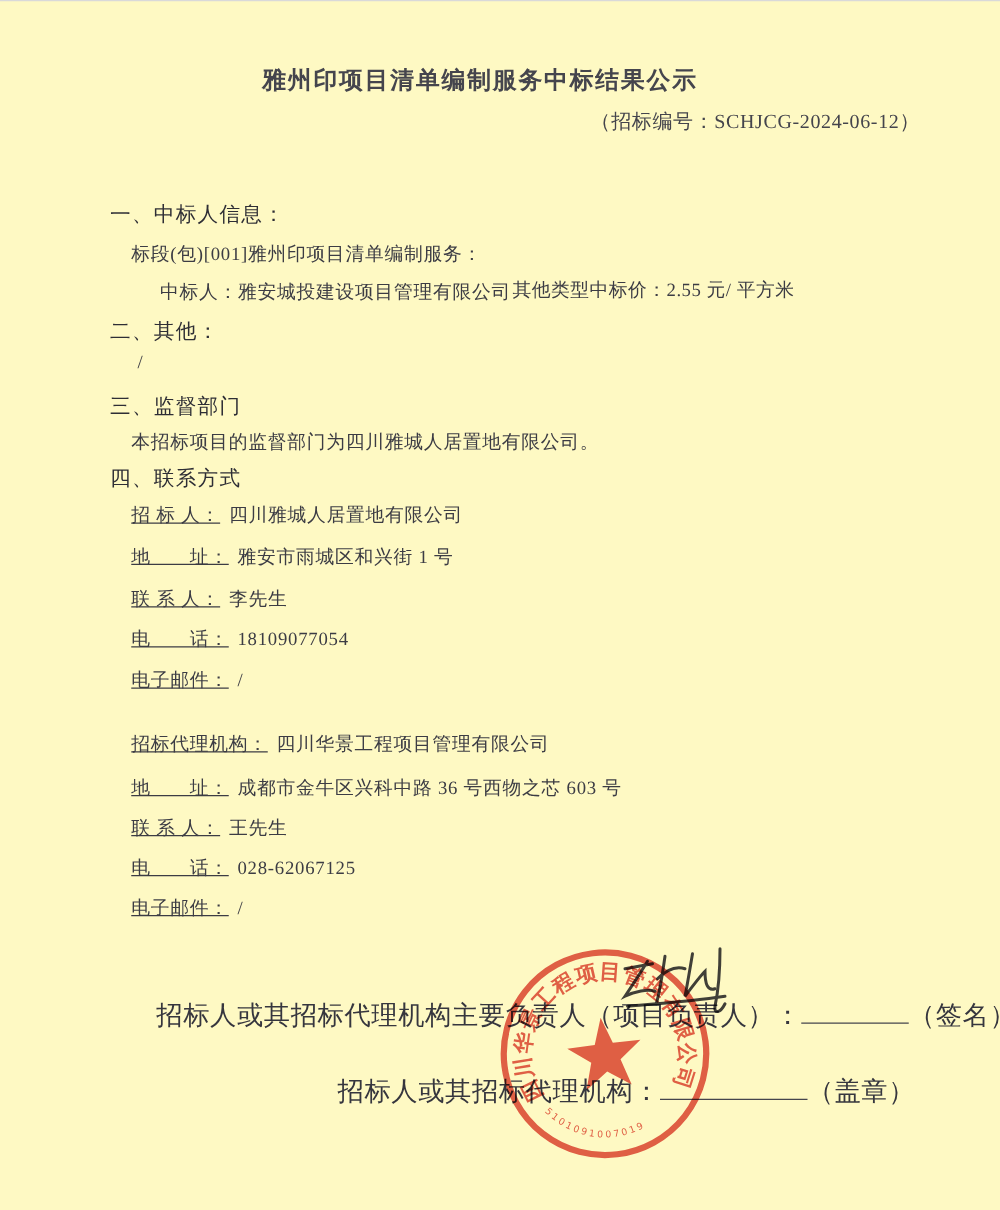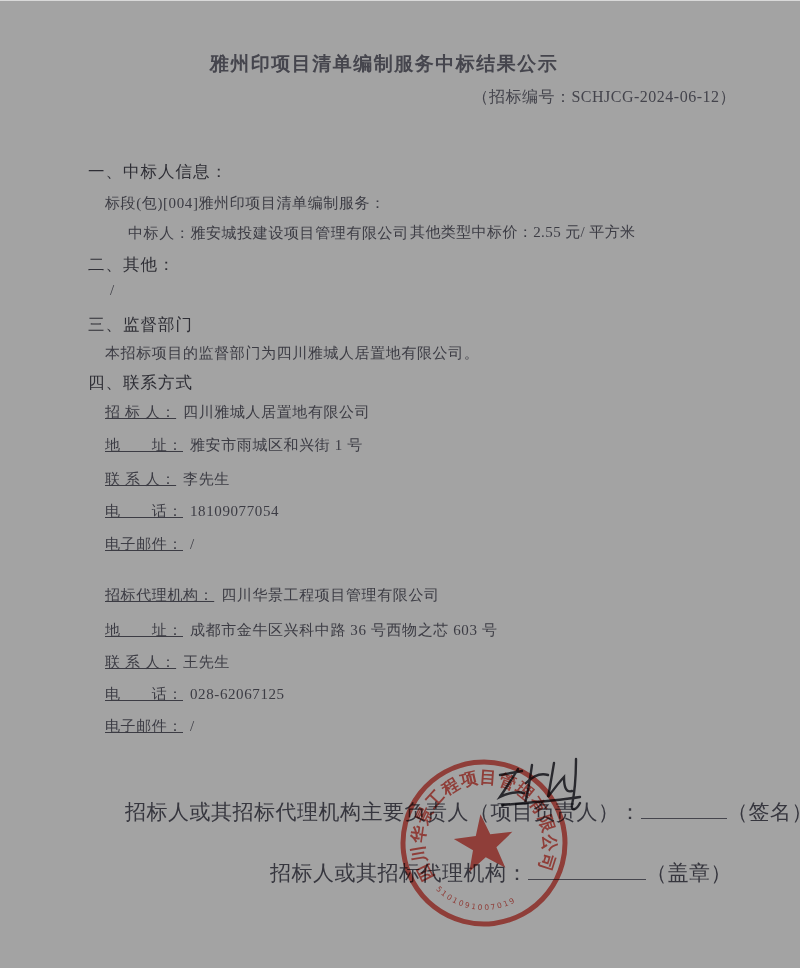--- a/index.html
+++ b/index.html
@@ -1,20 +1,20 @@
 <!DOCTYPE html>
 <html><head>
 <meta charset="utf-8">
 <style>
   html,body{margin:0;padding:0;background:#e9e9e9;}
   .page{
     position:relative;
     width:800px;height:968px;
     margin:0 auto;
-    background:#a3a3a3;
+    background:#fef9c3;
     border-top:1px solid #d9d9d9;
     font-family:"Liberation Serif","DejaVu Serif",serif;
     color:#393941;
     overflow:hidden;
   }
   .abs{position:absolute;white-space:pre;}
   .title{
     left:0;top:50px;width:768px;text-align:center;
     font-size:19px;font-weight:bold;color:#45454d;letter-spacing:1.5px;
   }
@@ -47,21 +47,21 @@
 </style>
 </head>
 <body>
 
 <div class="page">
 
   <div class="abs title">雅州印项目清单编制服务中标结果公示</div>
   <div class="abs subtitle">（招标编号：SCHJCG-2024-06-12）</div>
 
   <div class="abs heading" style="top:160px">一、中标人信息：</div>
-  <div class="abs body-line" style="top:193px">标段(包)[004]雅州印项目清单编制服务：</div>
+  <div class="abs body-line" style="top:193px">标段(包)[001]雅州印项目清单编制服务：</div>
   <div class="abs winner-line" style="top:223px"><span>中标人：</span><span>雅安城投建设项目管理有限公司</span></div>
   <div class="abs price-line" style="top:222px"><span>其他类型中标价：</span><span>2.55 元/ 平方米</span></div>
 
   <div class="abs heading" style="top:253px">二、其他：</div>
   <div class="abs body-line" style="top:281px;left:110px">/</div>
 
   <div class="abs heading" style="top:313px">三、监督部门</div>
   <div class="abs body-line" style="top:343px">本招标项目的监督部门为四川雅城人居置地有限公司。</div>
 
   <div class="abs heading" style="top:371px">四、联系方式</div>

